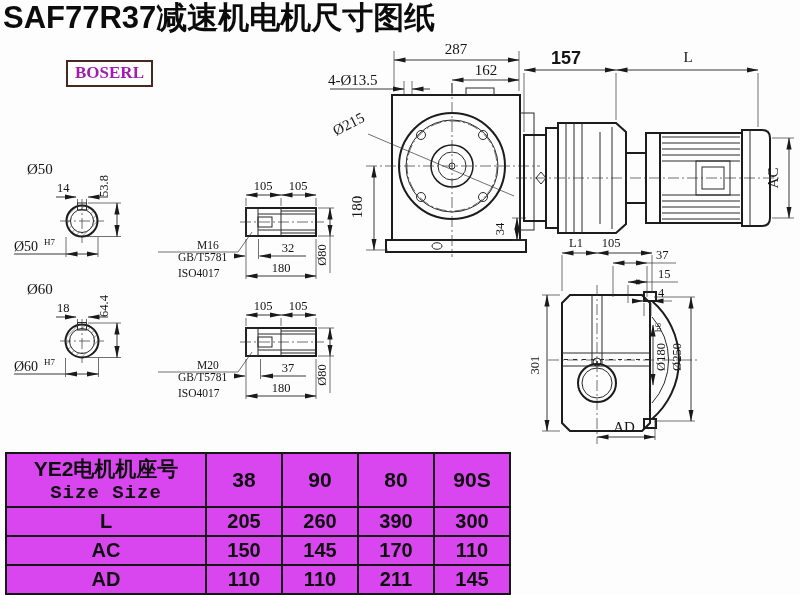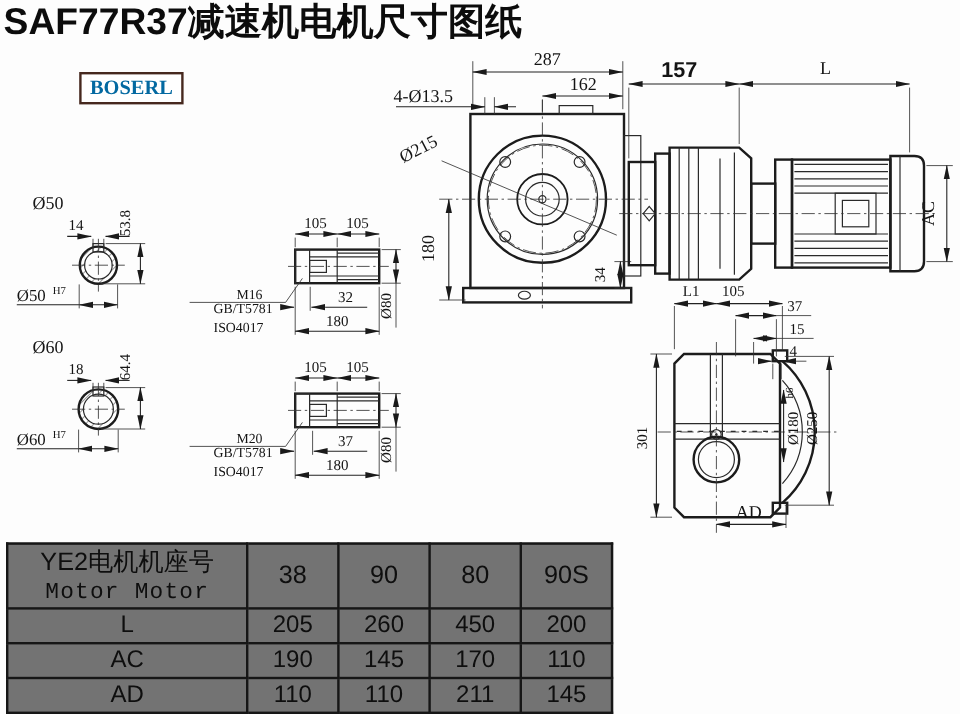--- a/index.html
+++ b/index.html
@@ -7,41 +7,41 @@
     position:relative; width:800px; height:595px; background:#fdfdfd;
     font-family:"Liberation Sans", sans-serif; overflow:hidden;padding-left:40px;
   }
   .title {
     position:absolute; left:3px; top:-3px; margin:0;
     font-size:31px; font-weight:bold; color:#0c0c0c; letter-spacing:0;
     font-family:"Liberation Sans", sans-serif; white-space:nowrap;
   }
   .logo {
     position:absolute; left:66px; top:60px; padding:1px 7px 2px 7px;
-    border:2px solid #46281e; color:#0369a1; background:#fff;
+    border:2px solid #46281e; color:#a21caf; background:#fff;
     font-family:"Liberation Serif", serif; font-size:17px; font-weight:bold;
   }
   svg.draw { position:absolute; left:0; top:35px; }
   svg.draw text { fill:#141414; }
   .d   { font:14px "Liberation Serif", serif; }
   .d15 { font:15px "Liberation Serif", serif; }
   .dm  { font:12.5px "Liberation Serif", serif; }
   .ds  { font:11.5px "Liberation Serif", serif; }
   .dt  { font:9px "Liberation Serif", serif; }
   .db  { font:bold 18px "Liberation Sans", sans-serif; }
   .th  { stroke:#1c1c1c; stroke-width:2;   fill:none; }
   .t15 { stroke:#1c1c1c; stroke-width:1.5; fill:none; }
   .tn  { stroke:#2a2a2a; stroke-width:1;   fill:none; }
   .dl  { stroke:#222;    stroke-width:0.9; fill:none; }
   .el  { stroke:#333;    stroke-width:0.7; fill:none; }
   .cl  { stroke:#333;    stroke-width:0.7; fill:none; stroke-dasharray:11 3 2 3; }
 
   table.mtable {
     position:absolute; left:5px; top:452px; border-collapse:collapse;
-    background:#737373; table-layout:fixed;
+    background:#d946ef; table-layout:fixed;font-weight:bold;
   }
   table.mtable td { border:2px solid #161616; text-align:center; vertical-align:middle; padding:0; color:#0e0e0e; }
   td.hdr  { width:198px; height:52px; }
   .t-cn { font-family:"Liberation Sans", sans-serif; font-size:21px; line-height:25px; }
   .t-en { font-family:"Liberation Mono", monospace; font-size:19px; line-height:24px; letter-spacing:1px; }
   td.col { width:74px; font-family:"Liberation Sans", sans-serif; font-size:21px; }
   td.lbl { height:27px; font-family:"Liberation Sans", sans-serif; font-size:20px; }
   td.num { font-family:"Liberation Sans", sans-serif; font-size:20px; }
 </style>
 </head>
@@ -352,37 +352,37 @@
       <line x1="597" y1="402" x2="655" y2="402" class="dl" marker-start="url(#ar)" marker-end="url(#ar)"></line>
       <text x="624" y="397" class="d15" text-anchor="middle">AD</text>
     </g>
   </svg>
 
   <table class="mtable">
     <tbody>
         <tr>
       <td class="hdr">
         <div class="t-cn">YE2电机机座号</div>
-        <div class="t-en">Motor Motor</div>
+        <div class="t-en">Size Size</div>
       </td>
       <td class="col">38</td>
       <td class="col">90</td>
       <td class="col">80</td>
       <td class="col">90S</td>
     </tr>
     <tr>
       <td class="lbl">L</td>
       <td class="num">205</td>
       <td class="num">260</td>
-      <td class="num">450</td>
-      <td class="num">200</td>
+      <td class="num">390</td>
+      <td class="num">300</td>
     </tr>
     <tr>
       <td class="lbl">AC</td>
-      <td class="num">190</td>
+      <td class="num">150</td>
       <td class="num">145</td>
       <td class="num">170</td>
       <td class="num">110</td>
     </tr>
     <tr>
       <td class="lbl">AD</td>
       <td class="num">110</td>
       <td class="num">110</td>
       <td class="num">211</td>
       <td class="num">145</td>

